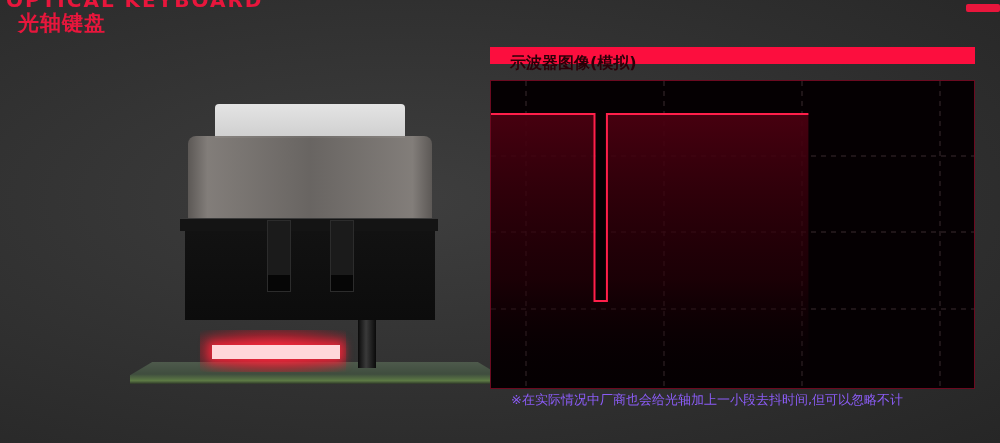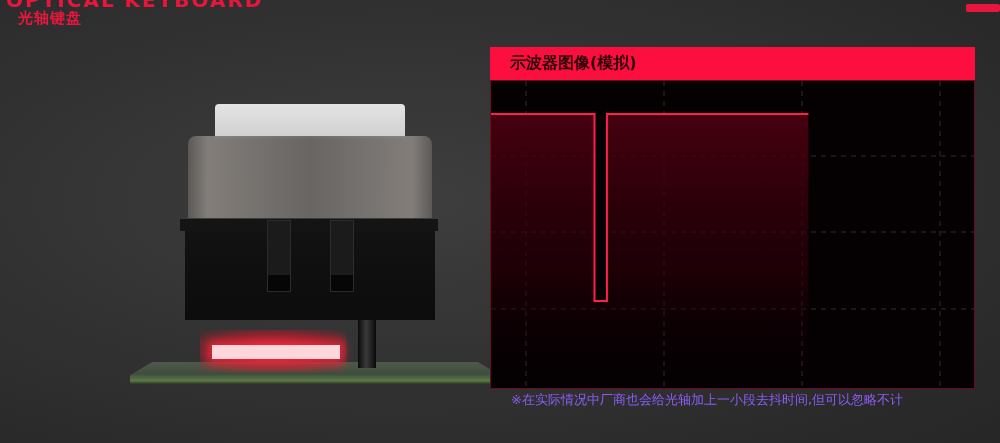--- a/index.html
+++ b/index.html
@@ -6,21 +6,21 @@
     body {
       width: 1000px; height: 443px; overflow: hidden; position: relative;
       background: radial-gradient(ellipse at 40% 45%, #3e3e3e 0%, #333333 45%, #262626 100%);
       font-family: "DejaVu Sans", "Liberation Sans", sans-serif;
     }
     .title-en {
       position: absolute; left: 6px; top: -12px; font-size: 20px; font-weight: bold;
       color: #e8163c; letter-spacing: 2px; white-space: nowrap;
     }
     .title-cn {
-      position: absolute; left: 18px; top: 9px; font-size: 15px; font-weight: bold;
+      position: absolute; left: 18px; top: 9px; font-size: 21px; font-weight: bold;
       color: #e8163c; letter-spacing: 1px;
     }
     .logo-mark {
       position: absolute; left: 966px; top: 4px; width: 34px; height: 8px;
       background: #e8163c; border-radius: 2px; filter: blur(0.5px);
     }
 
     
     .switch { position: absolute; left: 0; top: 0; width: 500px; height: 443px; }
     .pcb {
@@ -58,21 +58,21 @@
       background: radial-gradient(ellipse, rgba(255,40,60,0.85) 0%, rgba(220,20,40,0.5) 55%, rgba(160,0,20,0) 100%);
     }
     .led-bar {
       position: absolute; left: 212px; top: 345px; width: 128px; height: 14px;
       background: #ffd7da; box-shadow: 0 0 10px 4px rgba(255,40,60,0.8);
     }
 
     
     .scope { position: absolute; left: 490px; top: 47px; width: 485px; height: 342px; }
     .scope-header {
-      position: absolute; left: 0; top: 0; width: 485px; height: 34px; background: #fc0e3e;
+      position: absolute; left: 0; top: 0; width: 485px; height: 17px; background: #fc0e3e;
     }
     .scope-title {
       position: absolute; left: 20px; top: 6px; font-size: 16px; font-weight: bold; color: #2a0008;
     }
     .scope-plot {
       position: absolute; left: 0; top: 33px; width: 483px; height: 307px;
       background: #050002; border: 1px solid #6b0a20;
     }
     .scope-plot svg { position: absolute; left: 0; top: 0; }
     .footnote {

